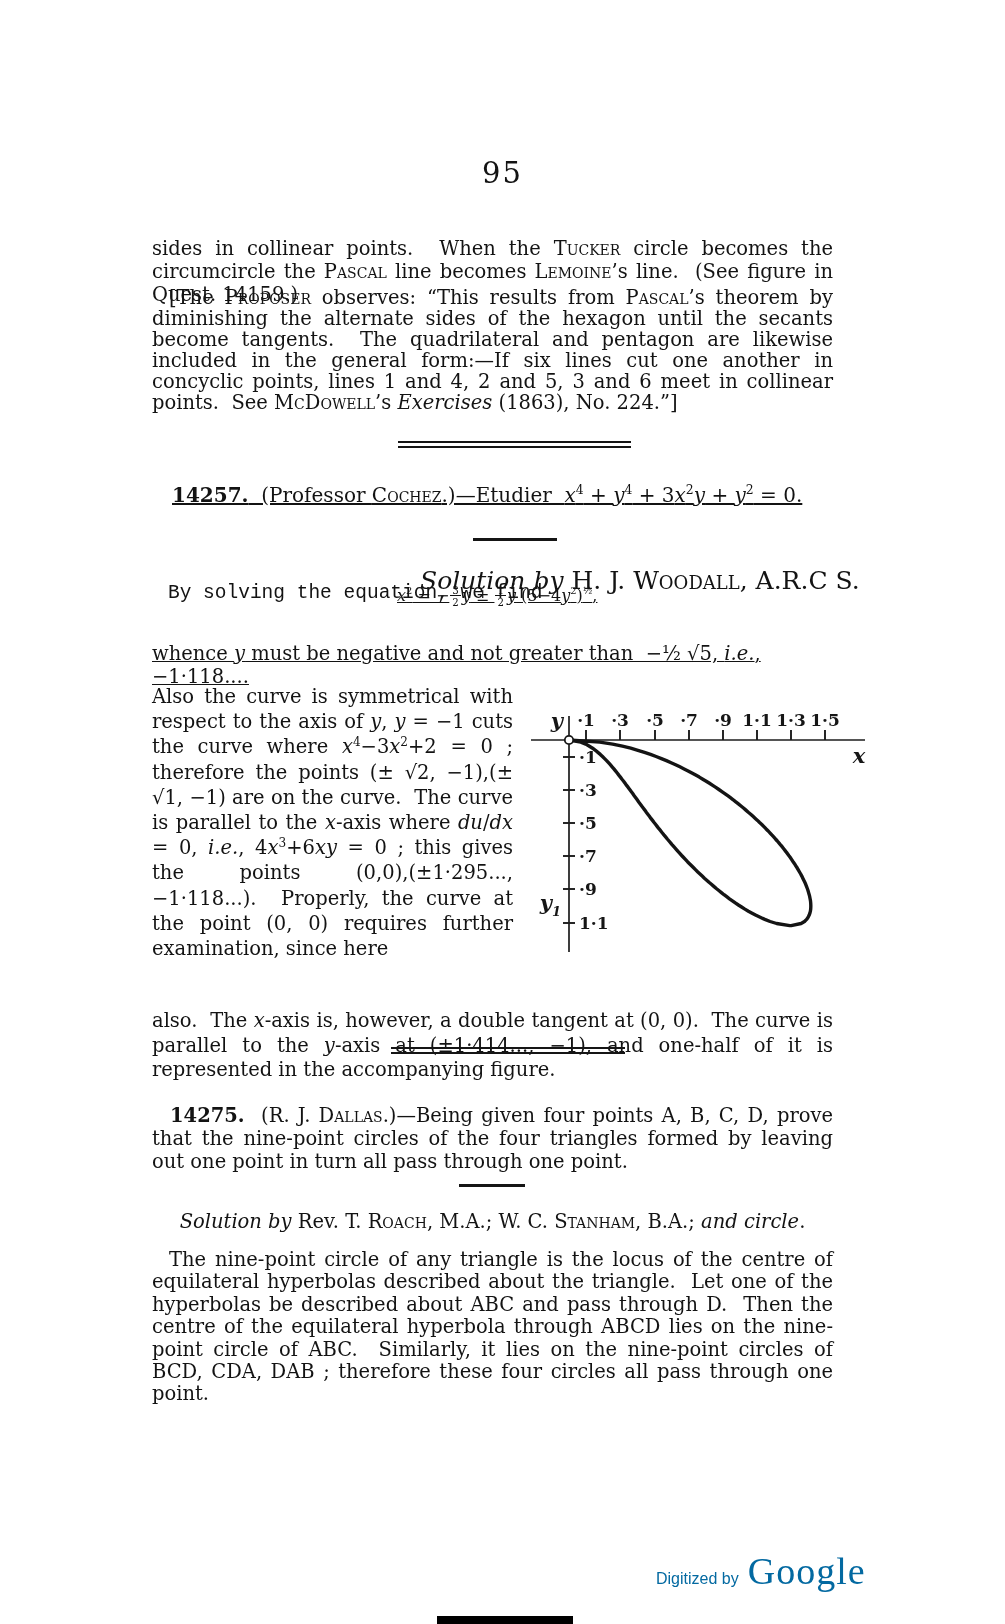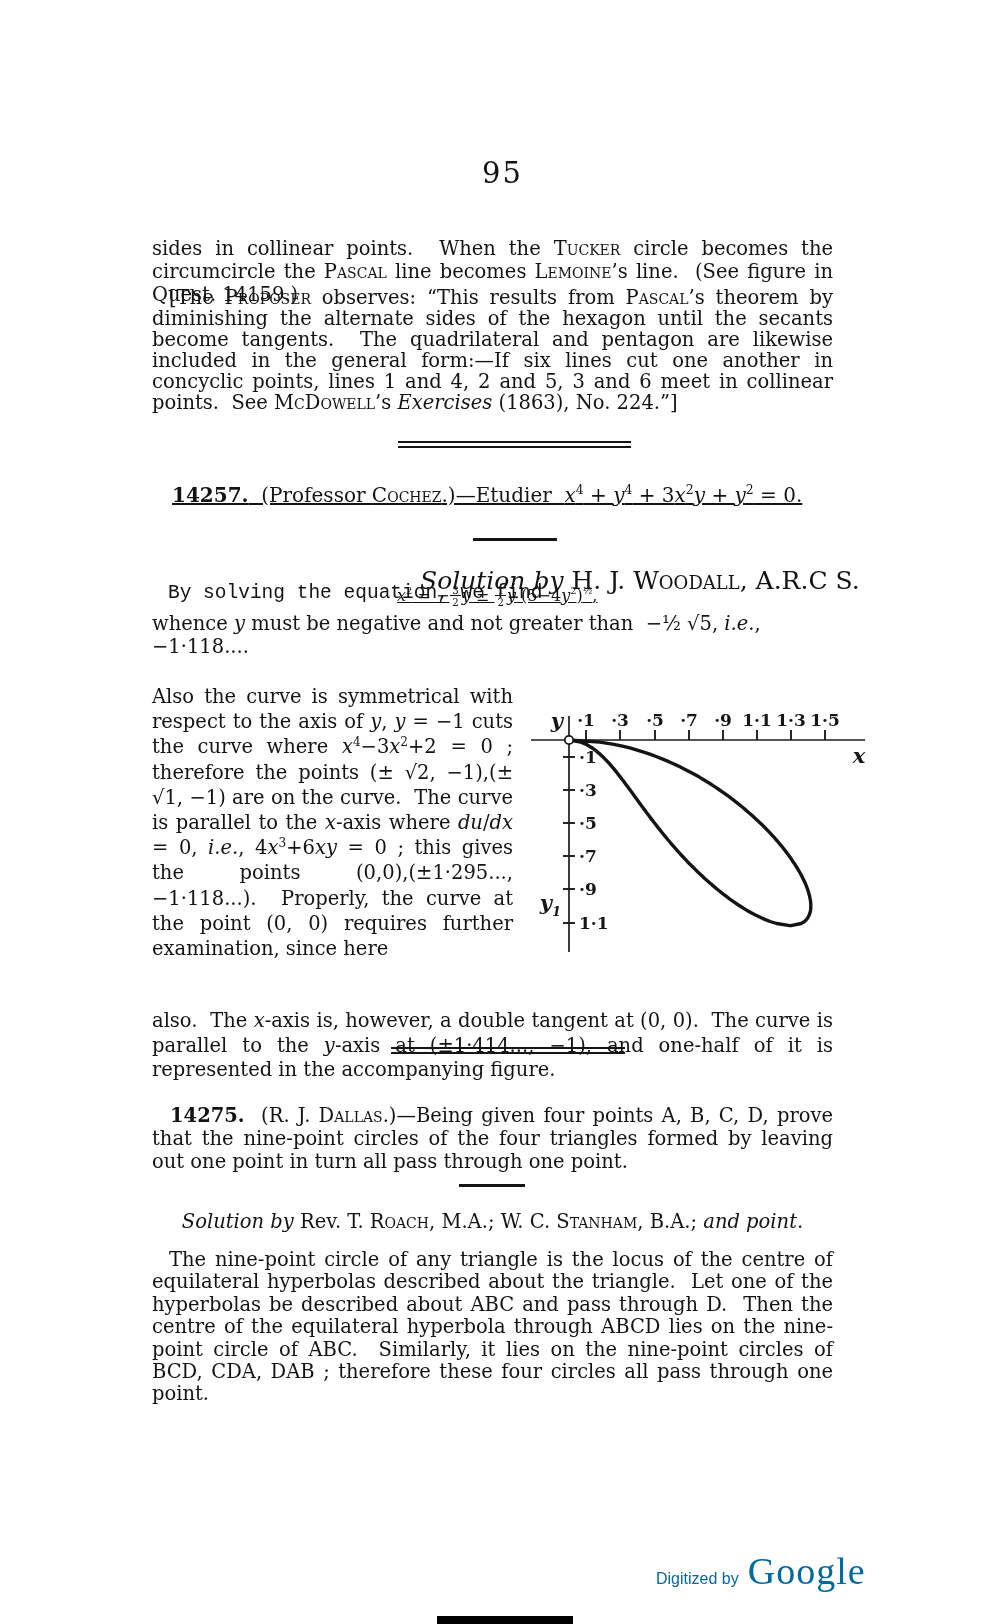--- a/index.html
+++ b/index.html
@@ -21,21 +21,21 @@
   .double-rule{height:3px;border-top:2px solid #151515;border-bottom:2px solid #151515;}
   #divider-1{top:441px;left:398px;width:233px;}
   #divider-2{top:1047px;left:391px;width:234px;}
   .short-rule{height:2.5px;background:#151515;}
   #rule-14257{top:538px;left:473px;width:84px;}
   #rule-14275{top:1184px;left:459px;width:66px;}
   #heading-14257{top:483px;text-indent:20px;font-size:20px;text-decoration:underline;}
   #solution-by-14257{top:566px;left:420px;font-size:25px;text-align:center;}
   #by-solving{top:582px;text-indent:16px;font-family:Liberation Mono, monospace;}
   #equation-x2{top:585px;left:397px;font-size:16px;text-decoration:underline;}
-  #whence-line{top:612px;}
+  #whence-line{top:642px;text-decoration:underline;}
   #flow-block{top:668px;}
   #figure-container{float:right;width:360px;height:302px;margin:8px -46px 8px 6px;}
   #para-curve-a{text-align:justify;line-height:25.2px;margin-top:16px;}
   #equation-dudy{text-align:center;line-height:25px;margin:1px 0;}
   #para-curve-b{text-align:justify;line-height:24.6px;margin-top:48px;}
   #heading-14275{top:1104px;line-height:23px;text-indent:18px;}
   #solution-by-14275{top:1210px;text-align:center;}
   #para-ninepoint{top:1249px;line-height:22.4px;text-indent:17px;}
   .fr{display:inline-block;vertical-align:-0.55em;text-align:center;line-height:1;font-size:64%;margin:0 1px;}
   .fr .fn{display:block;padding:0 2px;border-bottom:1.5px solid #131313;}
@@ -126,21 +126,21 @@
   <p id="para-curve-a">Also the curve is symmetrical with respect to the axis of <i>y</i>, <i>y</i> = −1 cuts the curve where <i>x</i><sup>4</sup>−3<i>x</i><sup>2</sup>+2 = 0 ; therefore the points (± √2, −1),(± √1, −1) are on the curve.&nbsp; The curve is parallel to the <i>x</i>-axis where <i>du</i>/<i>dx</i> = 0, <i>i.e.</i>, 4<i>x</i><sup>3</sup>+6<i>xy</i> = 0 ; this gives the points (0,0),(±1·295..., −1·118...).&nbsp; Properly, the curve at the point (0, 0) requires further examination, since here</p>
   <p id="para-curve-b">also.&nbsp; The <i>x</i>-axis is, however, a double tangent at (0, 0).&nbsp; The curve is parallel to the <i>y</i>-axis at (±1·414..., −1), and one-half of it is represented in the accompanying figure.</p>
 </div>
 
 <div class="abs double-rule" id="divider-2"></div>
 
 <p class="abs col just" id="heading-14275"><b>14275.</b>&nbsp; (R. J. <span class="sc">Dallas</span>.)—Being given four points A, B, C, D, prove that the nine-point circles of the four triangles formed by leaving out one point in turn all pass through one point.</p>
 
 <div class="abs short-rule" id="rule-14275"></div>
 
-<p class="abs col" id="solution-by-14275"><i>Solution by</i> Rev. T. <span class="sc">Roach</span>, M.A.; W. C. <span class="sc">Stanham</span>, B.A.; <i>and point</i>.</p>
+<p class="abs col" id="solution-by-14275"><i>Solution by</i> Rev. T. <span class="sc">Roach</span>, M.A.; W. C. <span class="sc">Stanham</span>, B.A.; <i>and circle</i>.</p>
 
 <p class="abs col just" id="para-ninepoint">The nine-point circle of any triangle is the locus of the centre of equilateral hyperbolas described about the triangle.&nbsp; Let one of the hyperbolas be described about ABC and pass through D.&nbsp; Then the centre of the equilateral hyperbola through ABCD lies on the nine-point circle of ABC.&nbsp; Similarly, it lies on the nine-point circles of BCD, CDA, DAB ; therefore these four circles all pass through one point.</p>
 
 <div class="abs" id="watermark">
   <span class="dig">Digitized by</span>
   <span class="brand">Google</span>
 </div>
 
 <div class="abs" id="black-bar"></div>
 

